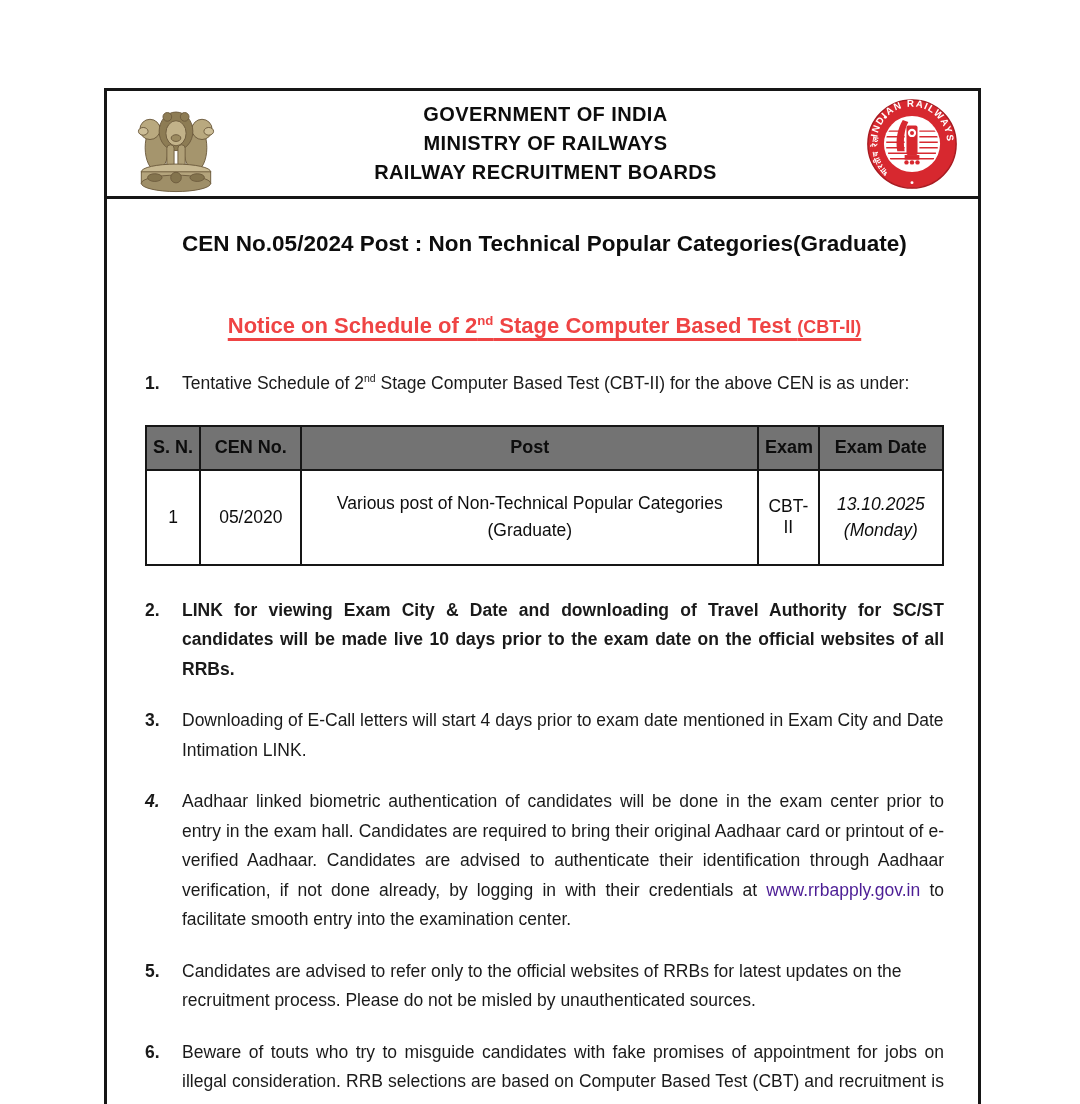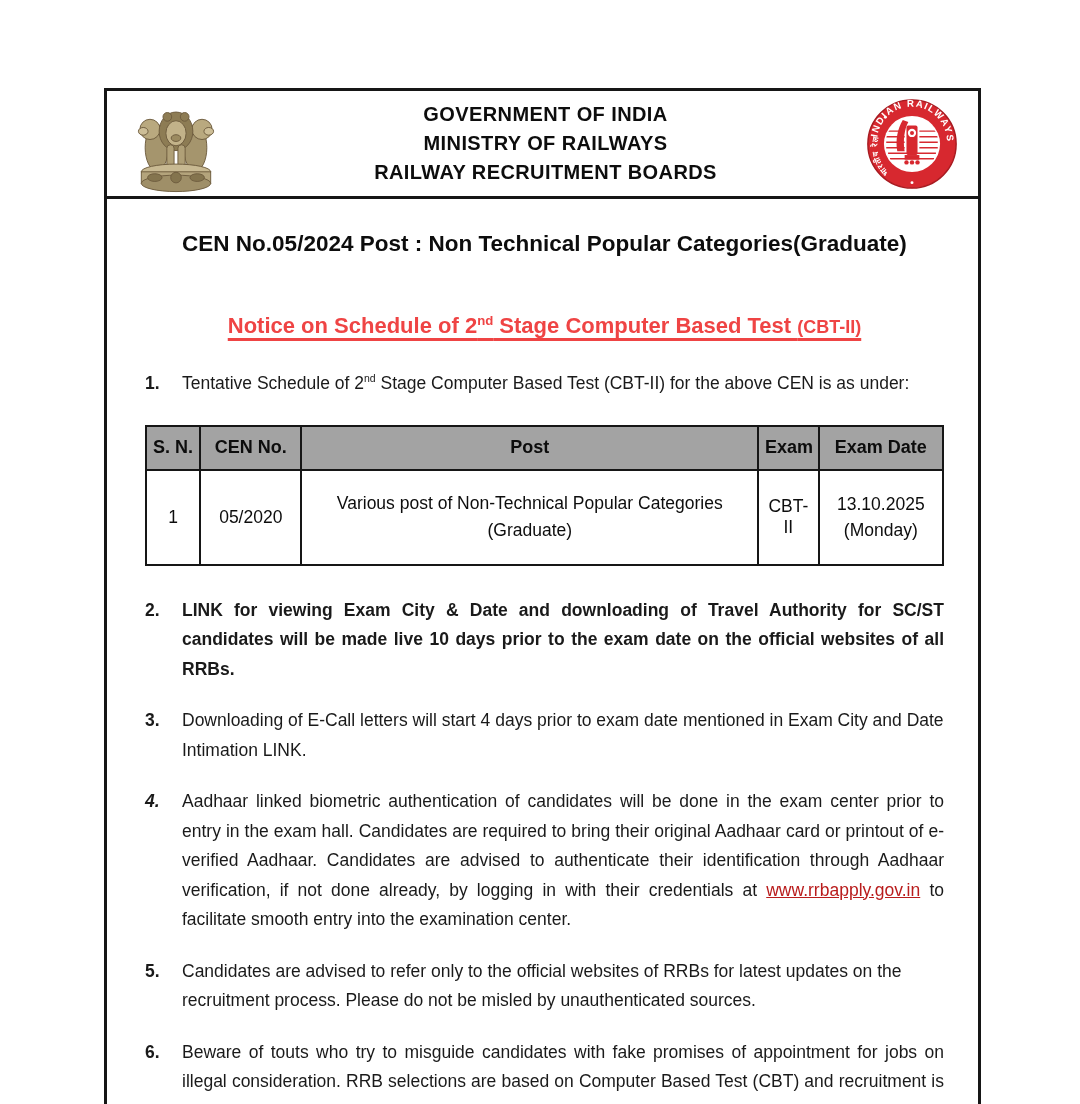--- a/index.html
+++ b/index.html
@@ -42,36 +42,36 @@
   .item{ display:flex; font-size:17.5px; line-height:29.5px; }
   .item .num{ width:37px; flex-shrink:0; font-weight:700; }
   .item .num.italic{ font-style:italic; }
   .item .txt{ flex:1; }
   .justify{ text-align:justify; }
   .bold{ font-weight:700; }
 
   .mt1{ margin-top:22px; }
   .mt2{ margin-top:30px; }
 
-  a.doc-link{ color:#b91c1c; text-decoration:underline; cursor:pointer; }
+  a.doc-link{ color:#4c1d95; cursor:pointer; }
 
   
   table.schedule{
     width:100%; border-collapse:collapse; margin-top:26px;
     border:2px solid #161616; table-layout:fixed;
   }
   table.schedule th, table.schedule td{
     border:2px solid #161616; font-size:17.5px; padding:2px 6px; color:#0d0d0d;
   }
   table.schedule th{
-    background:#a3a3a3; font-weight:700; font-size:18px; height:44px; text-align:center;
+    background:#737373; font-weight:700; font-size:18px; height:44px; text-align:center;
   }
   table.schedule td{ height:95px; text-align:center; vertical-align:middle; }
   td.post-cell{ text-align:left; padding:8px 12px; vertical-align:middle; line-height:27px;border-radius:15px; }
-  .date-l{ display:block; line-height:26px; }
+  .date-l{ display:block; line-height:26px;font-style:italic; }
 </style>
 </head>
 <body>
 
 <div class="page-frame">
 
   <div class="doc-header">
 
     <div class="emblem-wrap">
       <svg width="98" height="106" viewBox="0 0 100 110">

